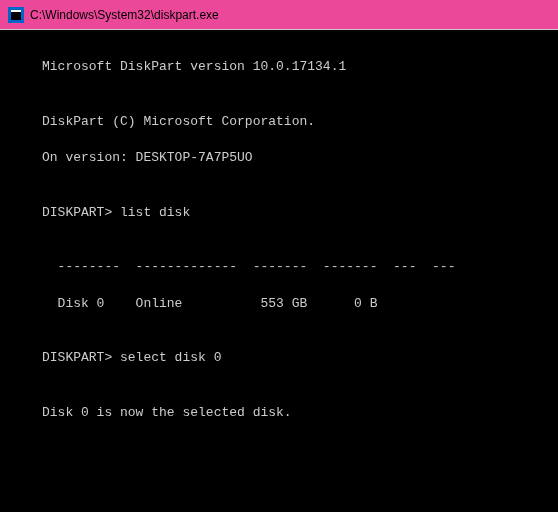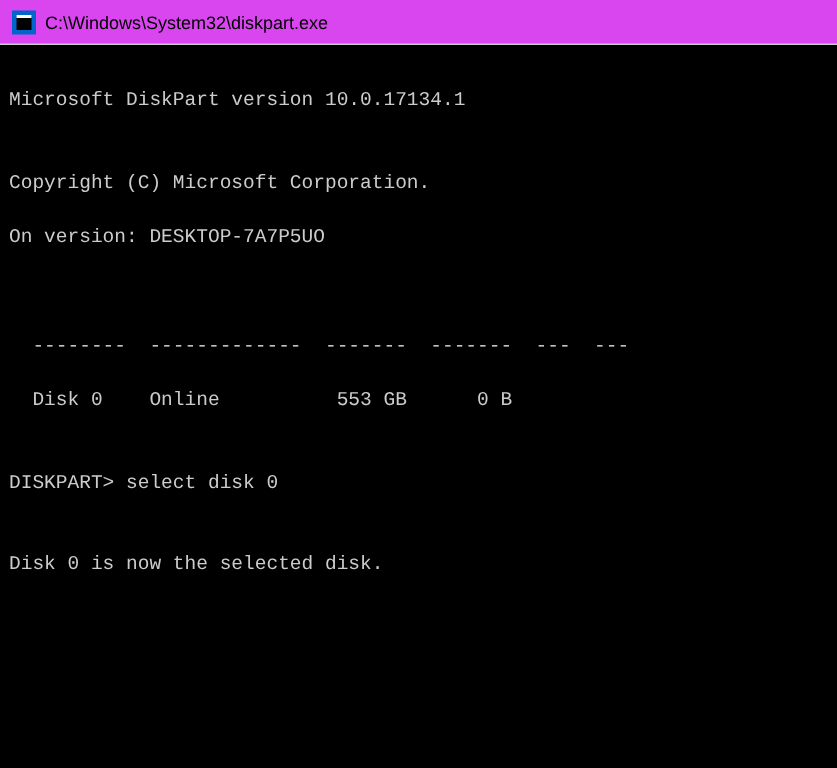--- a/index.html
+++ b/index.html
@@ -6,21 +6,21 @@
     body {
       width: 558px;
       height: 512px;
       background: #000;
       font-family: Consolas, 'Courier New', monospace;
       font-size: 13px;
       overflow: hidden;
     }
     .titlebar {
       height: 30px;
-      background: #d946ef;
+      background: #ec4899;
       display: flex;
       align-items: center;
       padding: 0 8px;
       border-bottom: 1px solid #ccc;
     }
     .titlebar-icon {
       width: 16px;
       height: 16px;
       background: #0066cc;
       margin-right: 6px;
@@ -43,37 +43,38 @@
     }
     .terminal {
       background: #000;
       color: #ccc;
       padding: 10px 6px;
       white-space: pre;
       line-height: 1.4;
       height: calc(100% - 30px);
       overflow: hidden;
     }
-    .row { display: block; }
+    .row { display: block; margin-left: 36px; }
     .spacer { height: 1.4em; }
   </style>
 </head>
 <body>
 
 <div class="titlebar">
   <span class="titlebar-icon"></span>
   <span class="titlebar-text">C:\Windows\System32\diskpart.exe</span>
 </div>
 
 <div class="terminal">
 <span class="row">Microsoft DiskPart version 10.0.17134.1</span>
 <span class="spacer"></span>
-<span class="row">Copyright (C) Microsoft Corporation.</span>
+<span class="row">DiskPart (C) Microsoft Corporation.</span>
 <span class="row">On version: DESKTOP-7A7P5UO</span>
 <span class="spacer"></span>
+<span class="row">DISKPART&gt; list disk</span>
 <span class="spacer"></span>
 <span class="row">  --------  -------------  -------  -------  ---  ---</span>
 <span class="row">  Disk 0    Online          553 GB      0 B</span>
 <span class="spacer"></span>
 <span class="row">DISKPART&gt; select disk 0</span>
 <span class="spacer"></span>
 <span class="row">Disk 0 is now the selected disk.</span>
 <span class="spacer"></span>
 
 <span class="spacer"></span>

